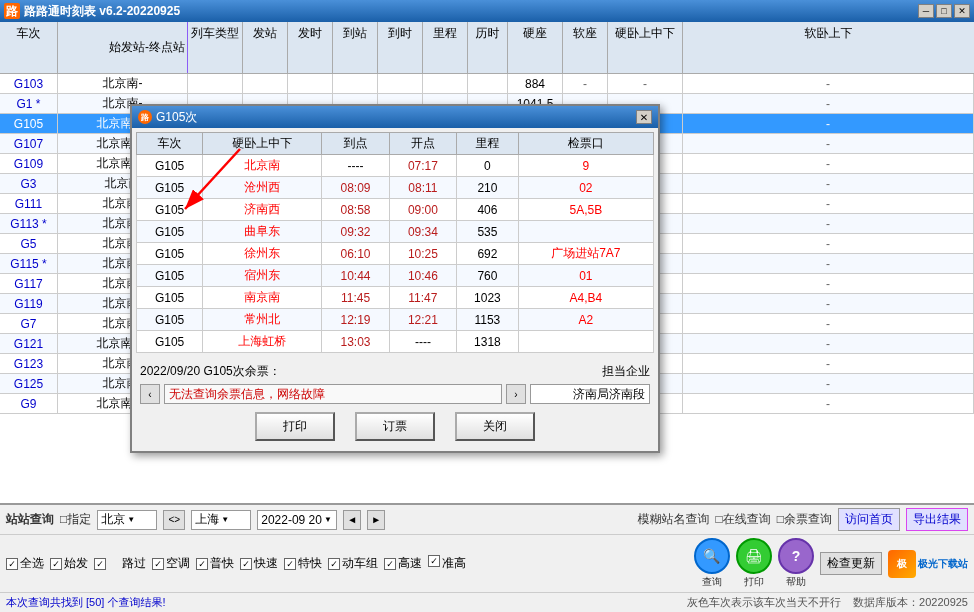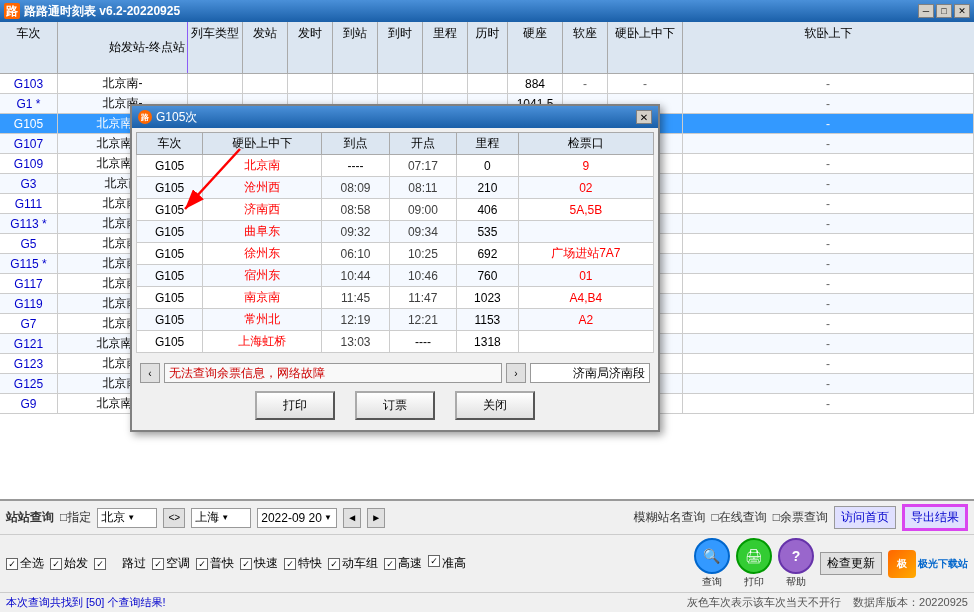--- a/index.html
+++ b/index.html
@@ -60,21 +60,21 @@
     }
     .dialog-table td {
       border: 1px solid #ccc;
       text-align: center;
       padding: 2px 4px;
       height: 22px;
     }
     .dialog-row-even { background: #ffffff; }
     .dialog-row-odd { background: #f5f9ff; }
     .dialog-red { color: red; }
-    .dialog-blue { color: #404040; }
+    .dialog-blue { color: #b91c1c; }
 
     
     .dialog-bottom { padding: 4px 8px; }
     .dialog-info-row { display: flex; justify-content: space-between; align-items: flex-start; padding: 2px 0; }
     .dialog-info-left { flex: 1; }
     .dialog-info-right { flex: 1; text-align: right; }
     .dialog-nav-row { display: flex; align-items: center; gap: 4px; padding: 2px 0; }
     .nav-btn { border: 1px solid #999; background: #e0e0e0; width: 20px; height: 20px; display: flex; align-items: center; justify-content: center; cursor: pointer; font-size: 10px; }
     .nav-text-area { flex: 1; border: 1px solid #999; background: #f9f9f9; height: 20px; display: flex; align-items: center; padding: 0 4px; color: #cc0000; }
     .nav-right-area { width: 120px; border: 1px solid #999; background: white; height: 20px; display: flex; align-items: center; padding: 0 4px; justify-content: flex-end; }
@@ -486,20 +486,24 @@
                   <td class="dialog-blue">13:03</td>
                   <td>----</td>
                   <td>1318</td>
                   <td class="dialog-red"></td>
                 </tr>
               </tbody>
           </table>
         </div>
 
         <div class="dialog-bottom">
+          <div class="dialog-info-row">
+            <div class="dialog-info-left">2022/09/20  G105次余票：</div>
+            <div class="dialog-info-right">担当企业</div>
+          </div>
           <div class="dialog-nav-row">
             <div class="nav-btn">‹</div>
             <div class="nav-text-area">无法查询余票信息，网络故障</div>
             <div class="nav-btn">›</div>
             <div class="nav-right-area">济南局济南段</div>
           </div>
           <div class="dialog-action-row">
             <div class="dialog-btn">打印</div>
             <div class="dialog-btn">订票</div>
             <div class="dialog-btn">关闭</div>
@@ -545,21 +549,21 @@
         <div style="border:1px solid #999;background:#e0e0e0;width:18px;height:20px;display:flex;align-items:center;justify-content:center;cursor:pointer;font-size:10px;">◄</div>
         <div style="border:1px solid #999;background:#e0e0e0;width:18px;height:20px;display:flex;align-items:center;justify-content:center;cursor:pointer;font-size:10px;">►</div>
 
         <div style="flex:1;"></div>
 
         <span style="color:#333;cursor:pointer;">模糊站名查询</span>
         <span style="color:#333;cursor:pointer;">□在线查询</span>
         <span style="color:#333;cursor:pointer;">□余票查询</span>
 
         <div style="border:1px solid #999;background:#e0e0ff;padding:2px 6px;cursor:pointer;color:#0000cc;">访问首页</div>
-        <div style="border:3px solid #d946ef;background:#e0e0ff;padding:2px 6px;cursor:pointer;color:#0000cc;">导出结果</div>
+        <div style="border:1px solid #d946ef;background:#e0e0ff;padding:2px 6px;cursor:pointer;color:#0000cc;">导出结果</div>
       </div>
 
       <div style="display:flex;align-items:center;padding:3px 6px;gap:6px;border-bottom:1px solid #ccc;">
         <div style="display:flex;align-items:center;gap:2px;cursor:pointer;">
           <div class="cb checked"></div>
           <span>全选</span>
         </div>
         <div style="display:flex;align-items:center;gap:2px;cursor:pointer;">
           <div class="cb checked"></div>
           <span>始发</span>

